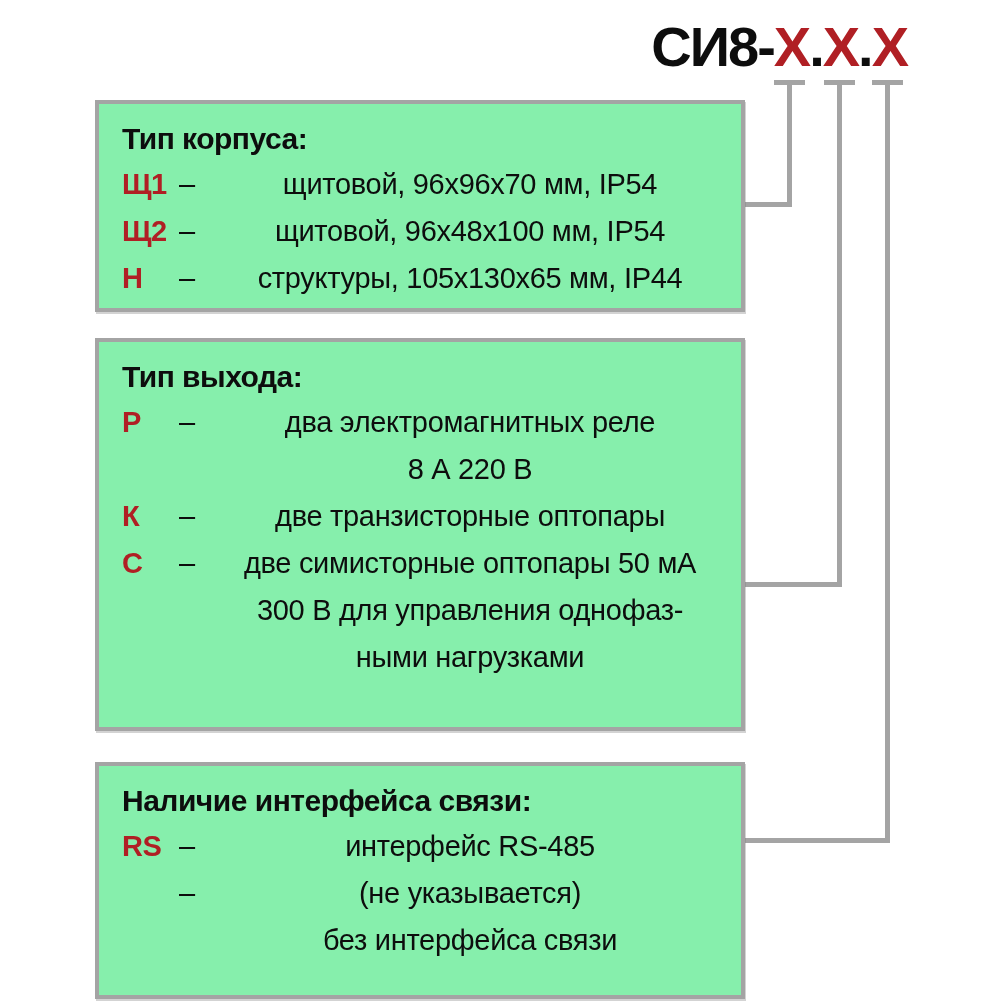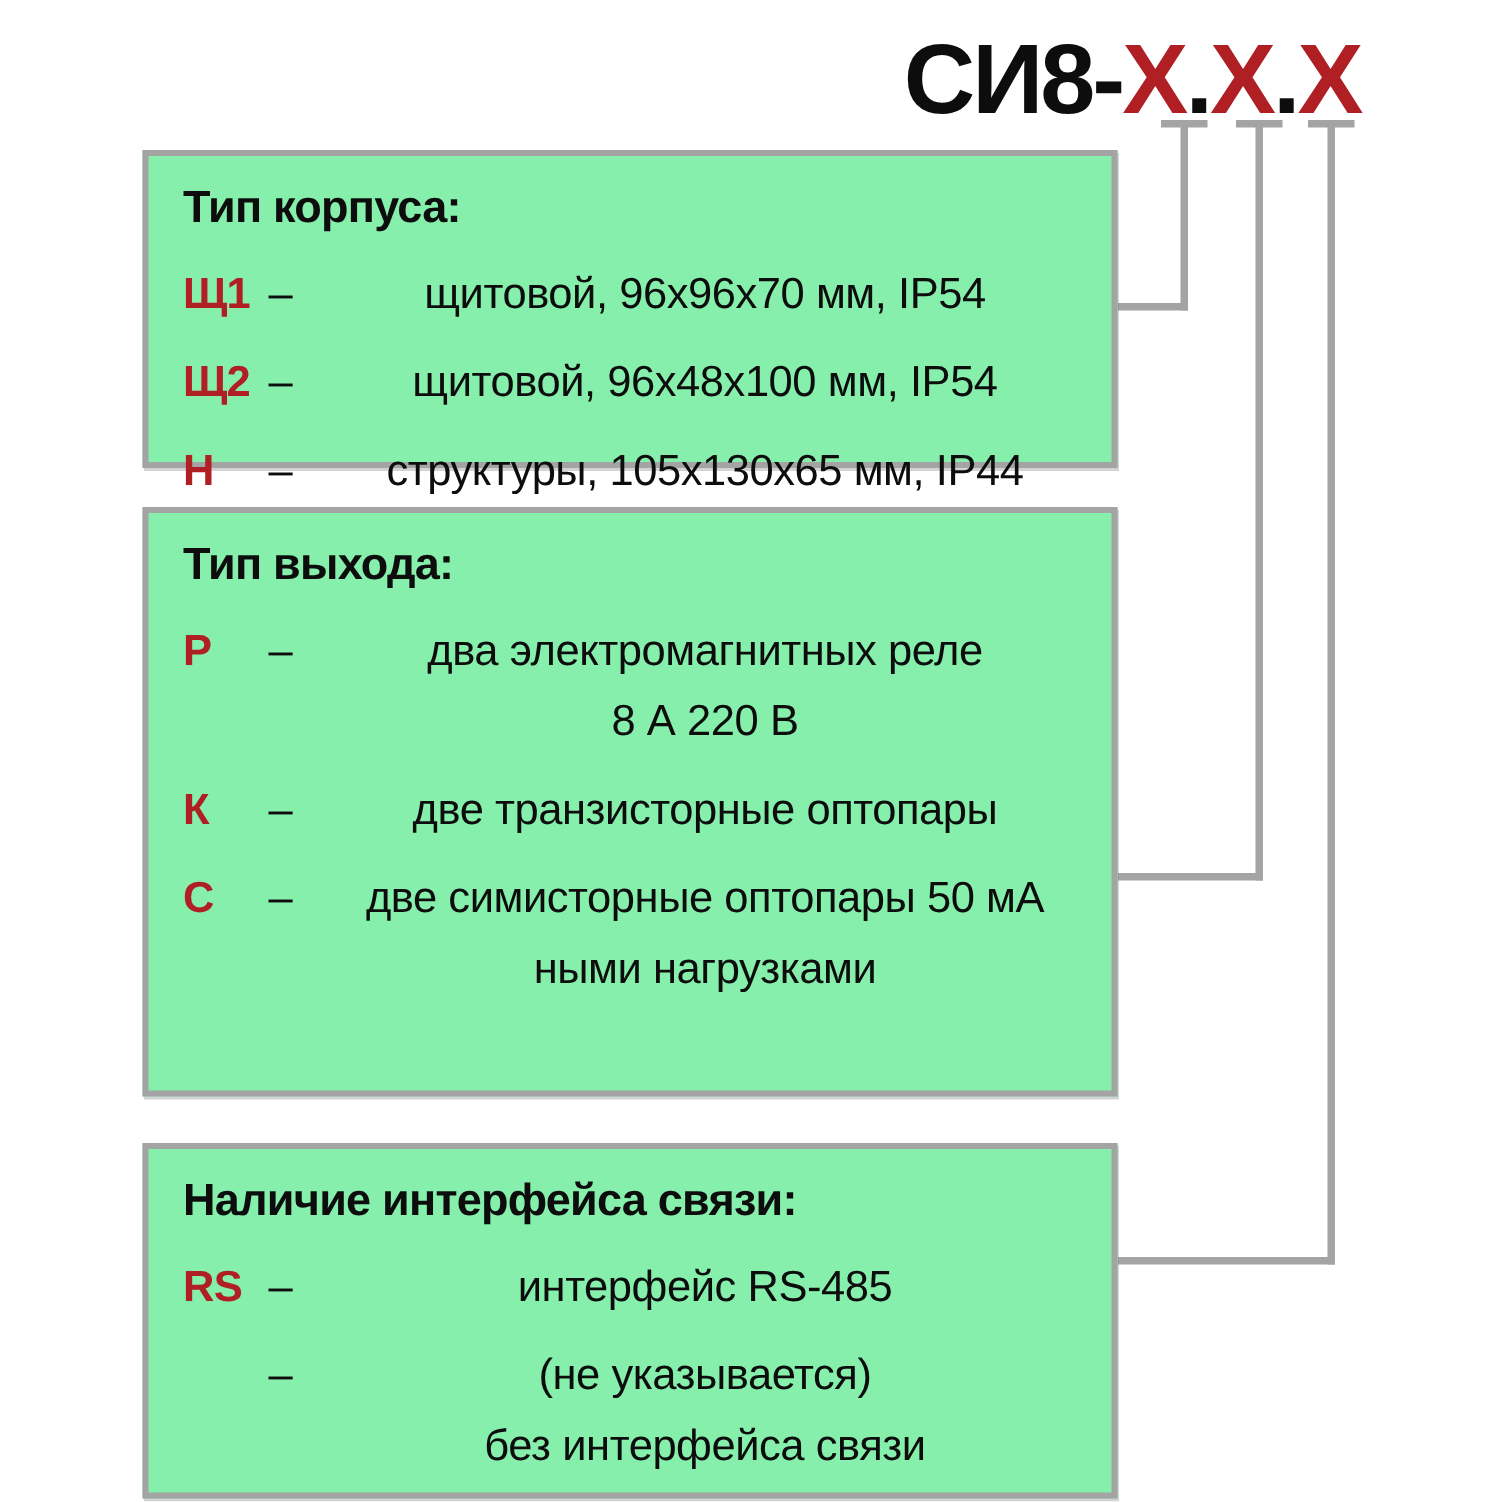--- a/index.html
+++ b/index.html
@@ -14,21 +14,21 @@
     font-family: "Liberation Sans", sans-serif;
     color: var(--ink);
     overflow: hidden;
   }
   .page { position: relative; width: 1001px; height: 1001px; }
 
   
   .title {
     position: absolute;
     top: 14px; right: 94px;
-    font-size: 66px;
+    font-size: 56px;
     font-weight: bold;
     letter-spacing: -2px;
     white-space: nowrap;
   }
   .title .t-red { color: var(--accent); }
   .title .t-black { color: var(--ink); }
 
   
   .cl { position: absolute; background: var(--line); }
   .tbar-1 { left: 774px; top: 80px; width: 31px; height: 5px; }
@@ -54,21 +54,21 @@
   .box-2 { top: 338px; height: 393px; }
   .box-3 { top: 762px; height: 237px; }
 
   .box-title {
     font-size: 30px;
     font-weight: bold;
     letter-spacing: -0.5px;
     line-height: 45px;
     color: var(--ink);
   }
-  .row { display: flex; align-items: flex-start; margin-top: 12px; }
+  .row { display: flex; align-items: flex-start; }
   .code {
     flex: 0 0 57px;
     font-size: 29px;
     font-weight: bold;
     line-height: 47px;
     color: var(--accent);
     letter-spacing: -0.5px;
   }
   .dash {
     flex: 0 0 30px;
@@ -141,20 +141,21 @@
       <span class="dash">–</span>
       <div class="desc">
         <div class="line">две транзисторные оптопары</div>
       </div>
     </div>
     <div class="row">
       <span class="code">С</span>
       <span class="dash">–</span>
       <div class="desc">
         <div class="line">две симисторные оптопары 50 мА</div>
+        <div class="line">300 В для управления однофаз-</div>
         <div class="line">ными нагрузками</div>
       </div>
     </div>
   </section>
 
   <section class="box box-3">
     <h2 class="box-title">Наличие интерфейса связи:</h2>
     <div class="row">
       <span class="code">RS</span>
       <span class="dash">–</span>

